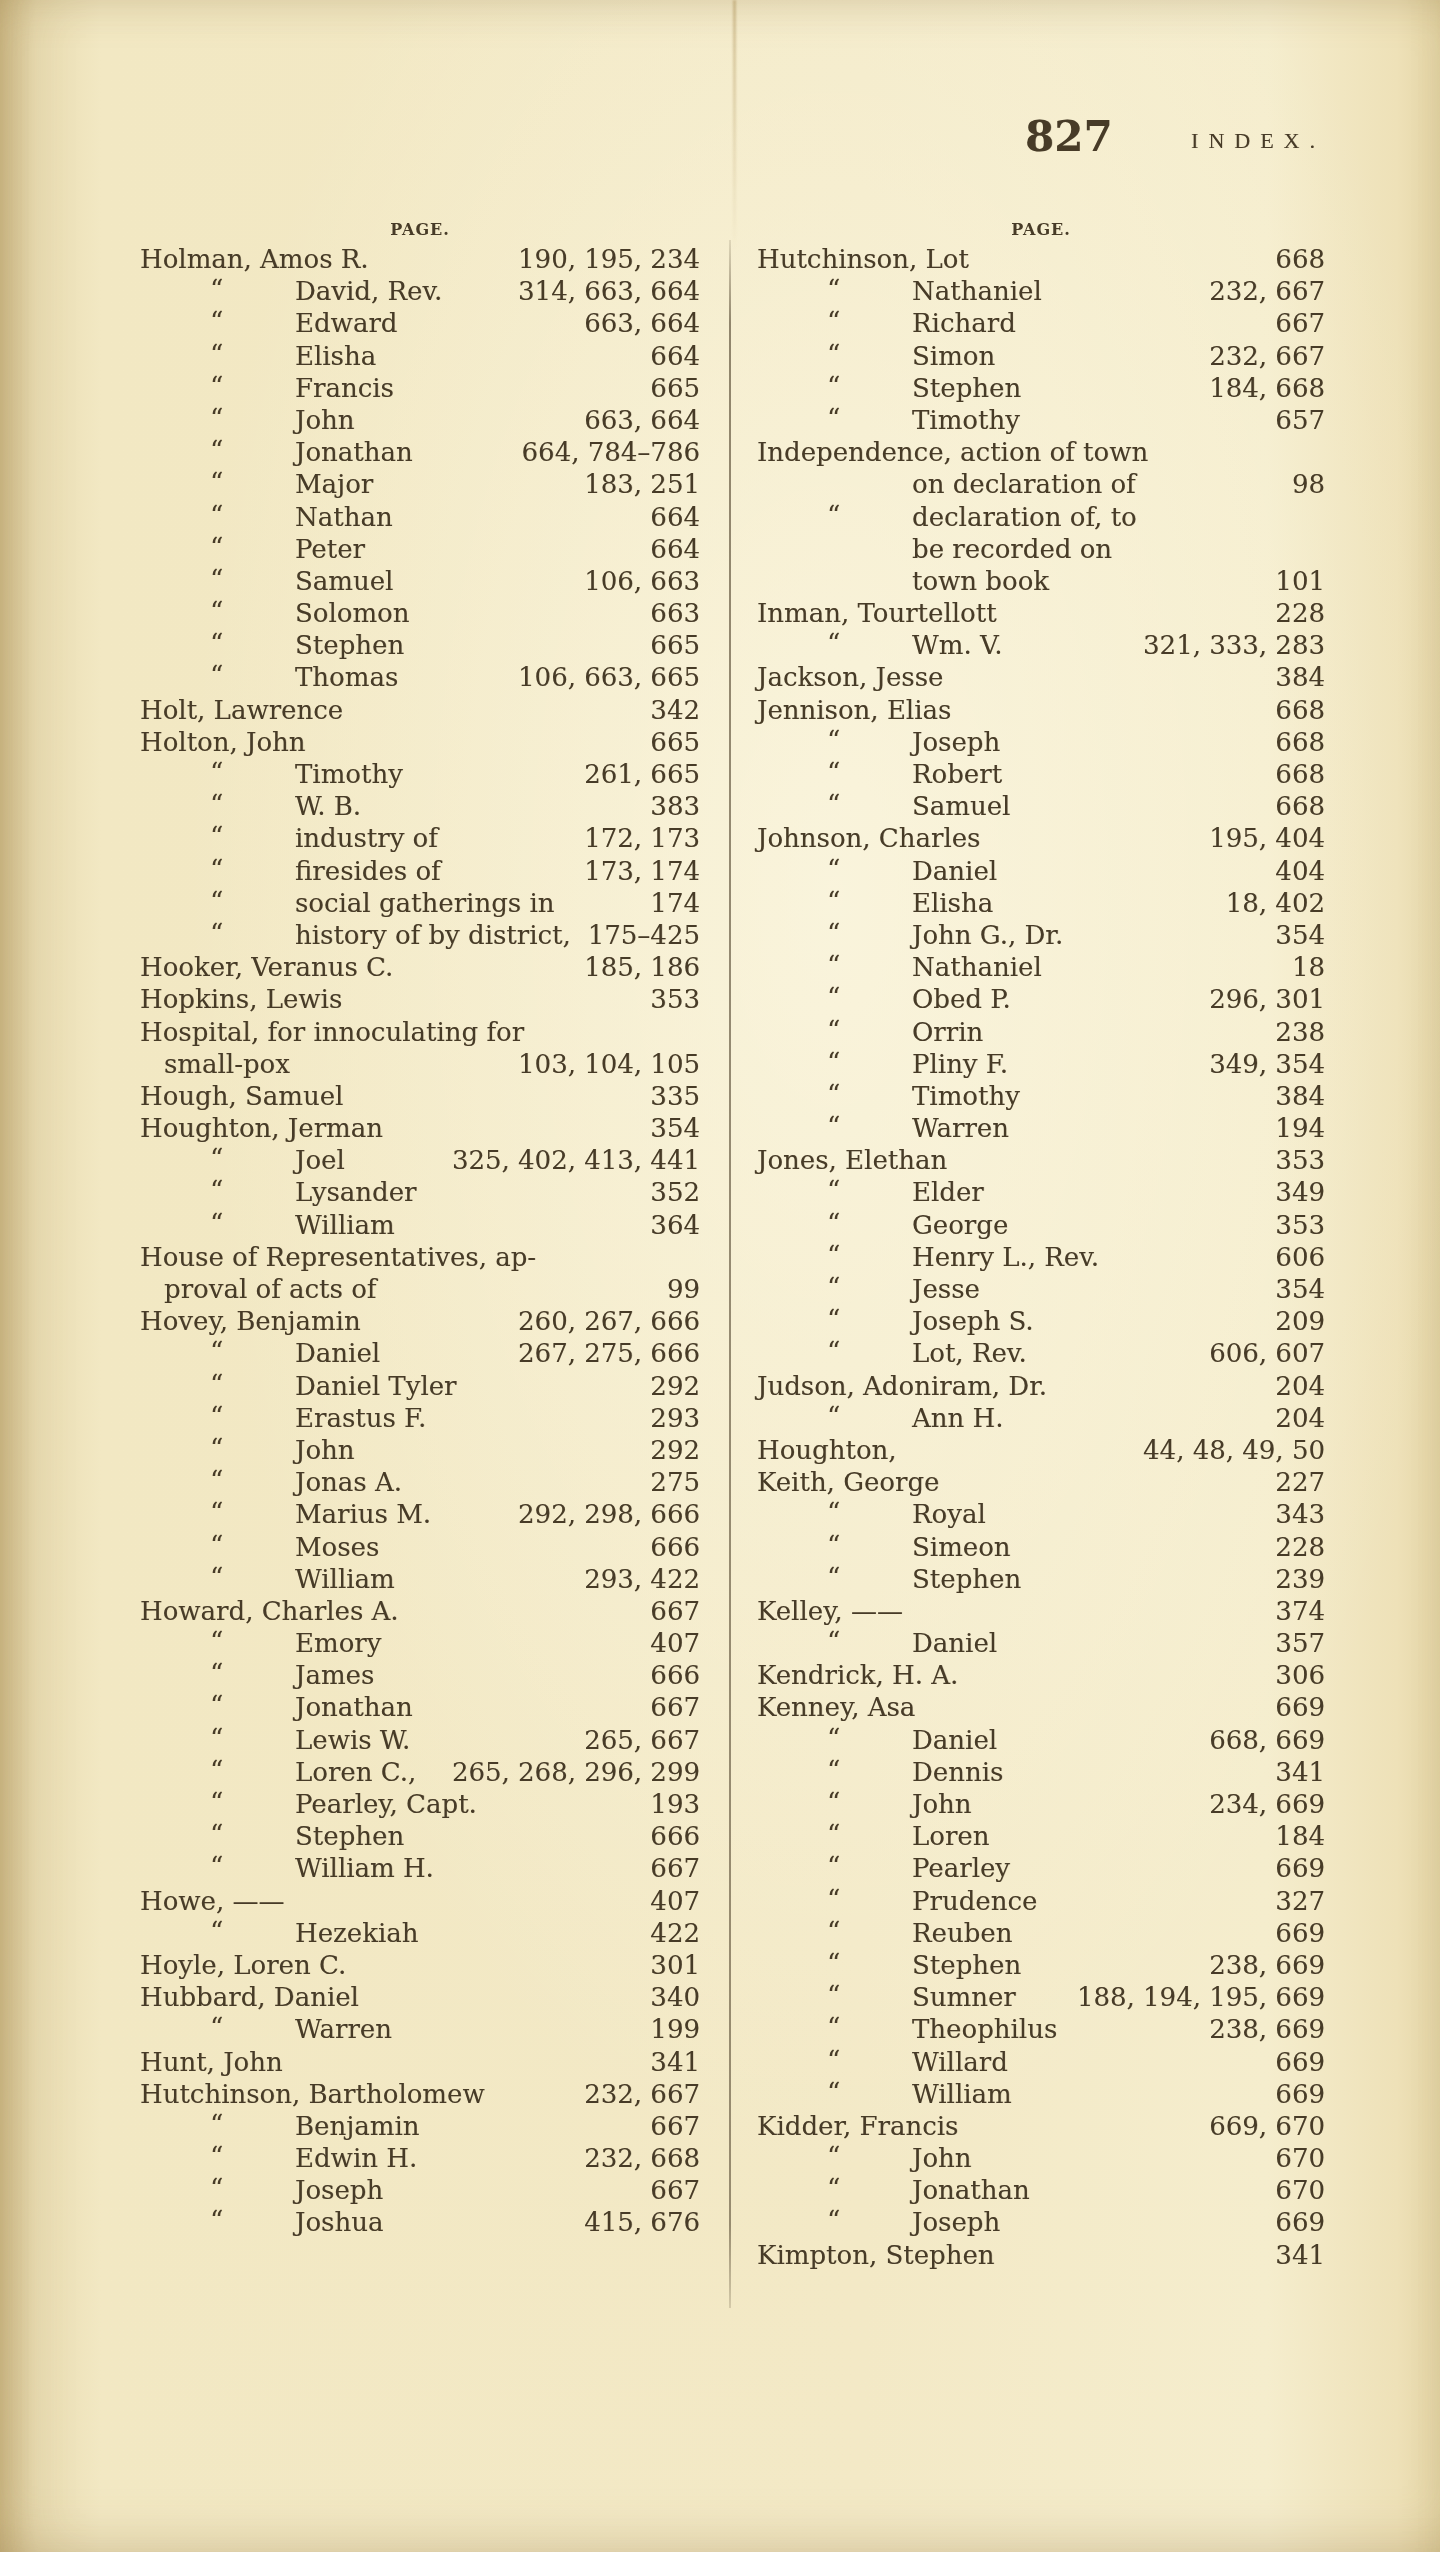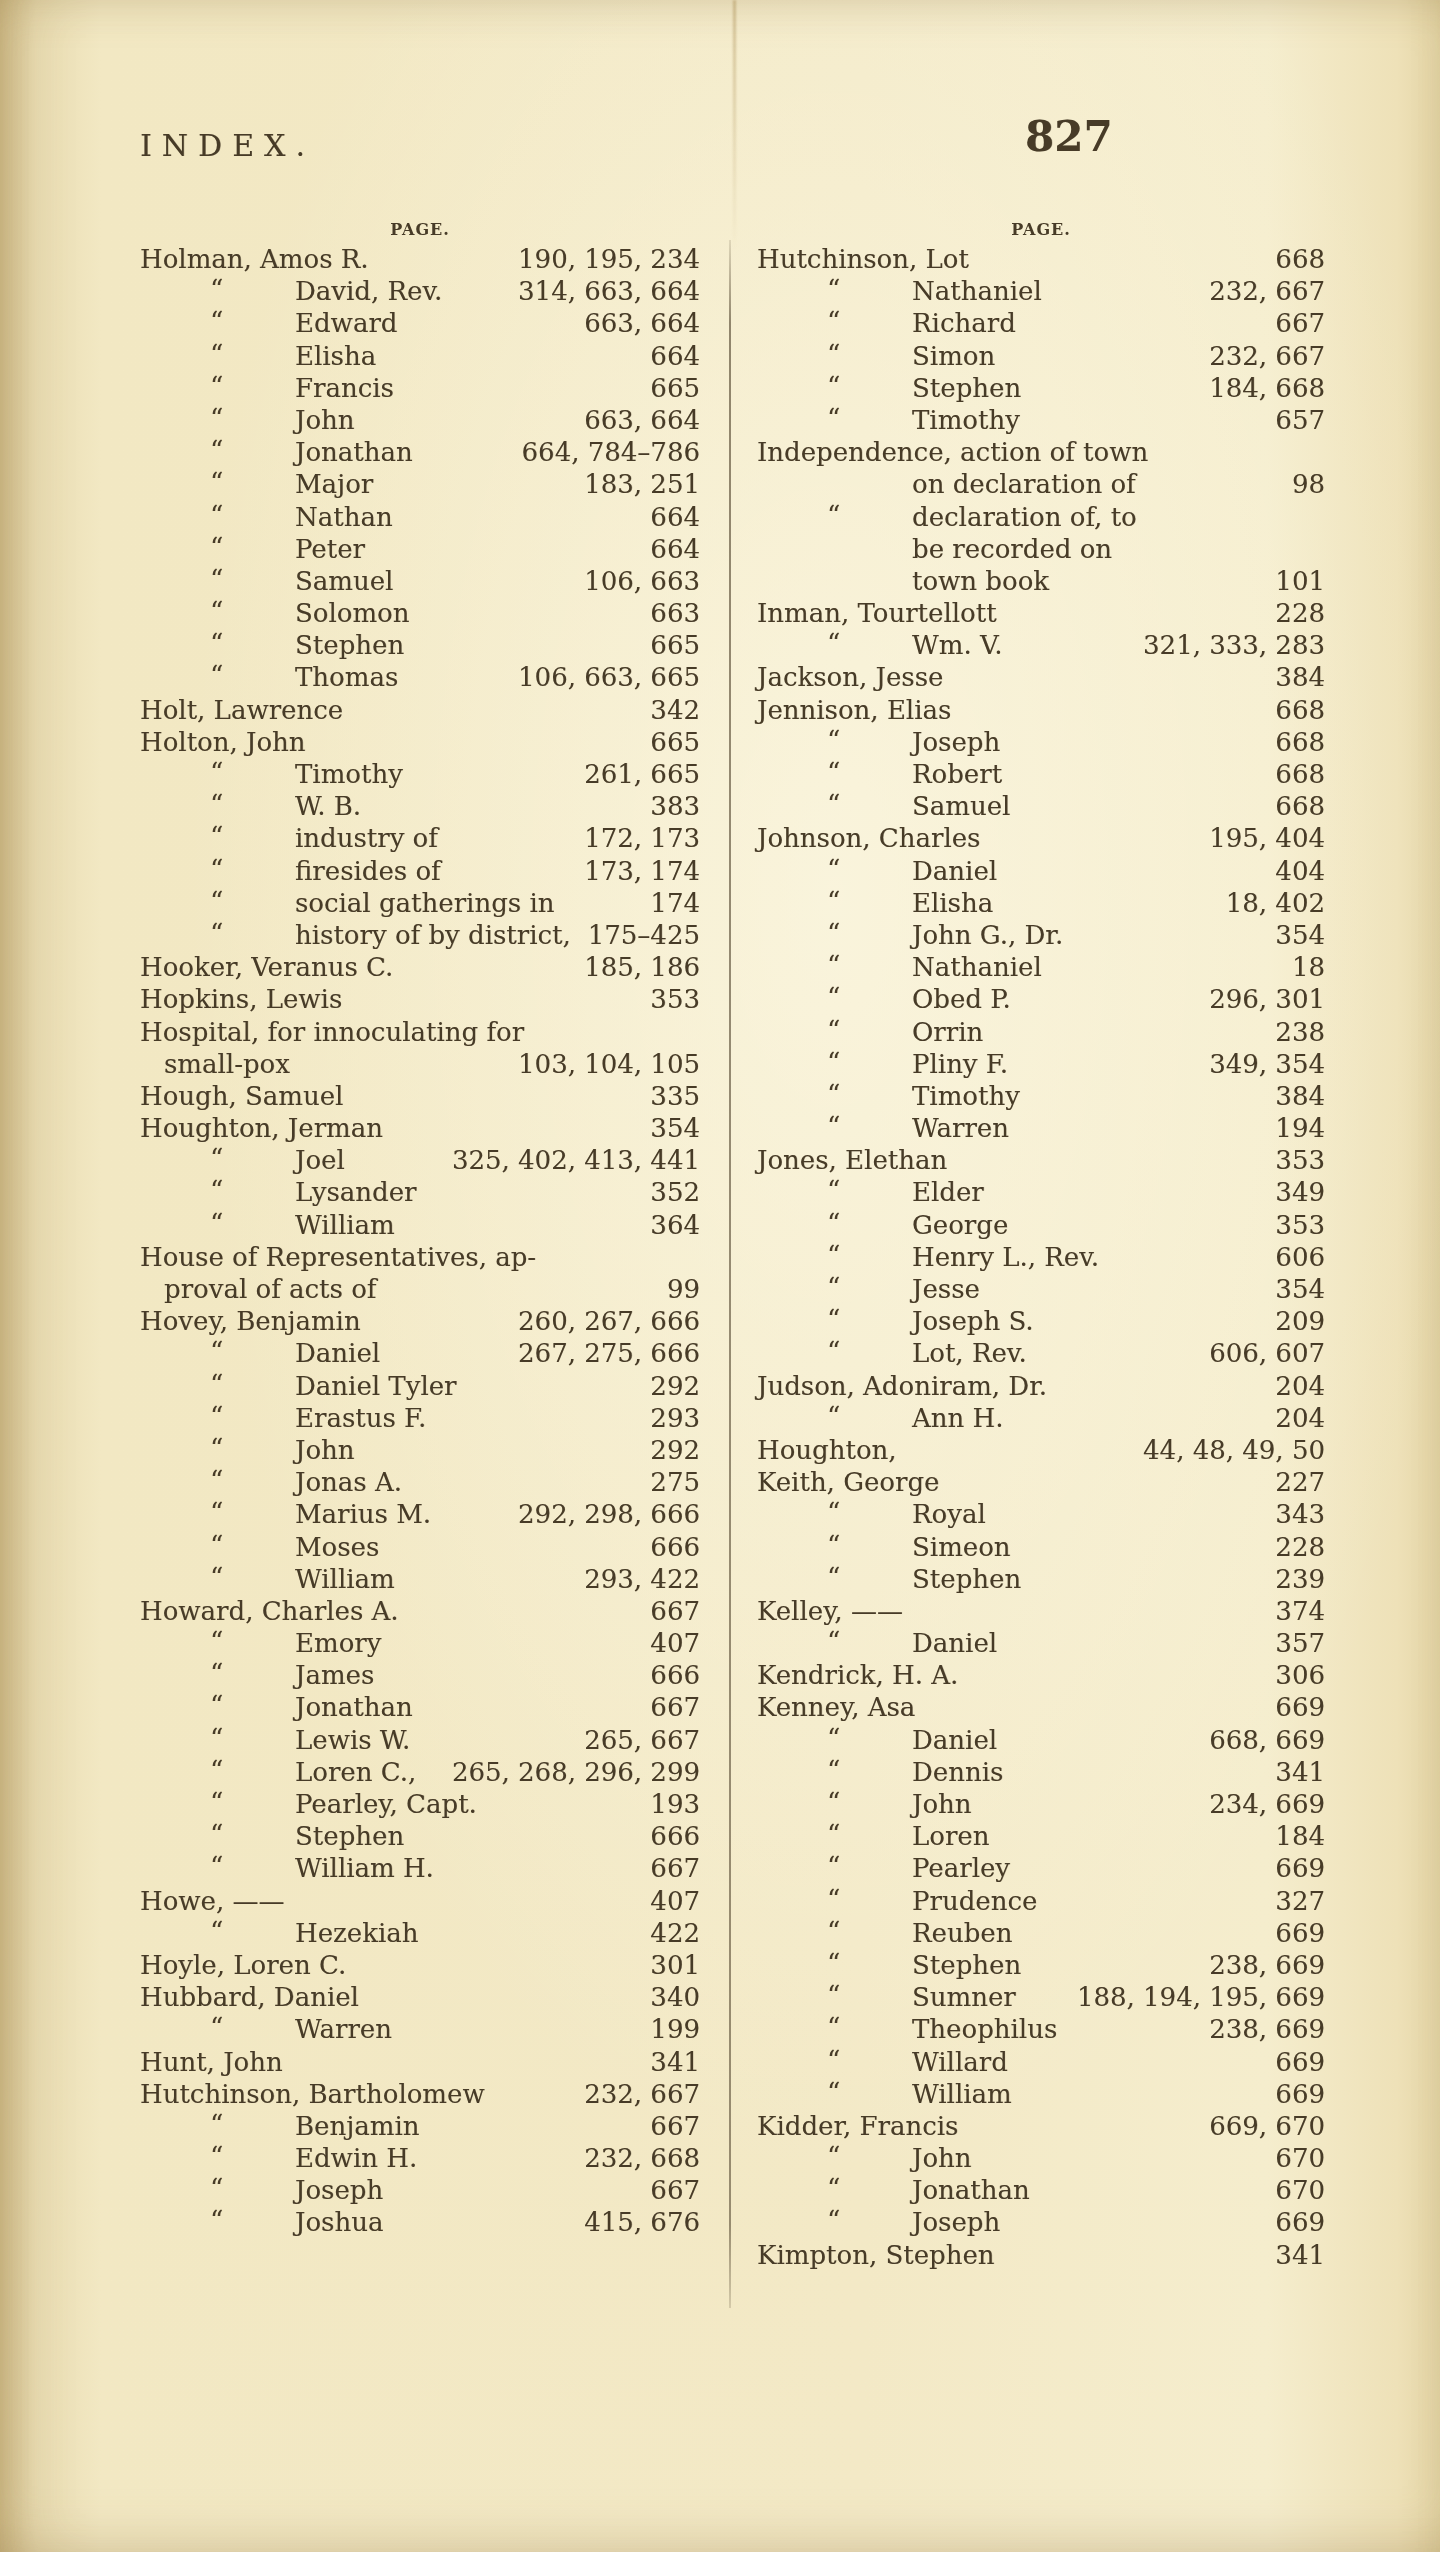--- a/index.html
+++ b/index.html
@@ -24,22 +24,23 @@
       inset 42px 0 70px -40px rgba(140,110,55,.30);
   }
   .crease{
     position:absolute;left:733px;top:0;width:3px;height:250px;
     background:linear-gradient(180deg, rgba(165,135,75,.45), rgba(165,135,75,0));
     filter:blur(1px);
   }
   .ink{color:#473b27;}
   .page-title{
     position:absolute;left:140px;width:1185px;top:128px;
-    text-align:left;font-size:30px;letter-spacing:10px;
+    text-align:right;font-size:22px;letter-spacing:10px;
     text-shadow:.4px .4px 0 rgba(70,58,40,.4);
+    font-family:Liberation Serif, serif;
   }
   .page-number{
     position:absolute;left:1025px;width:300px;top:112px;
     text-align:left;font-size:42px;font-weight:bold;
     text-shadow:.4px .4px 0 rgba(70,58,40,.35);
   }
   .col-head{
     position:absolute;top:220px;text-align:center;
     font-size:16px;font-weight:bold;letter-spacing:1px;
   }

